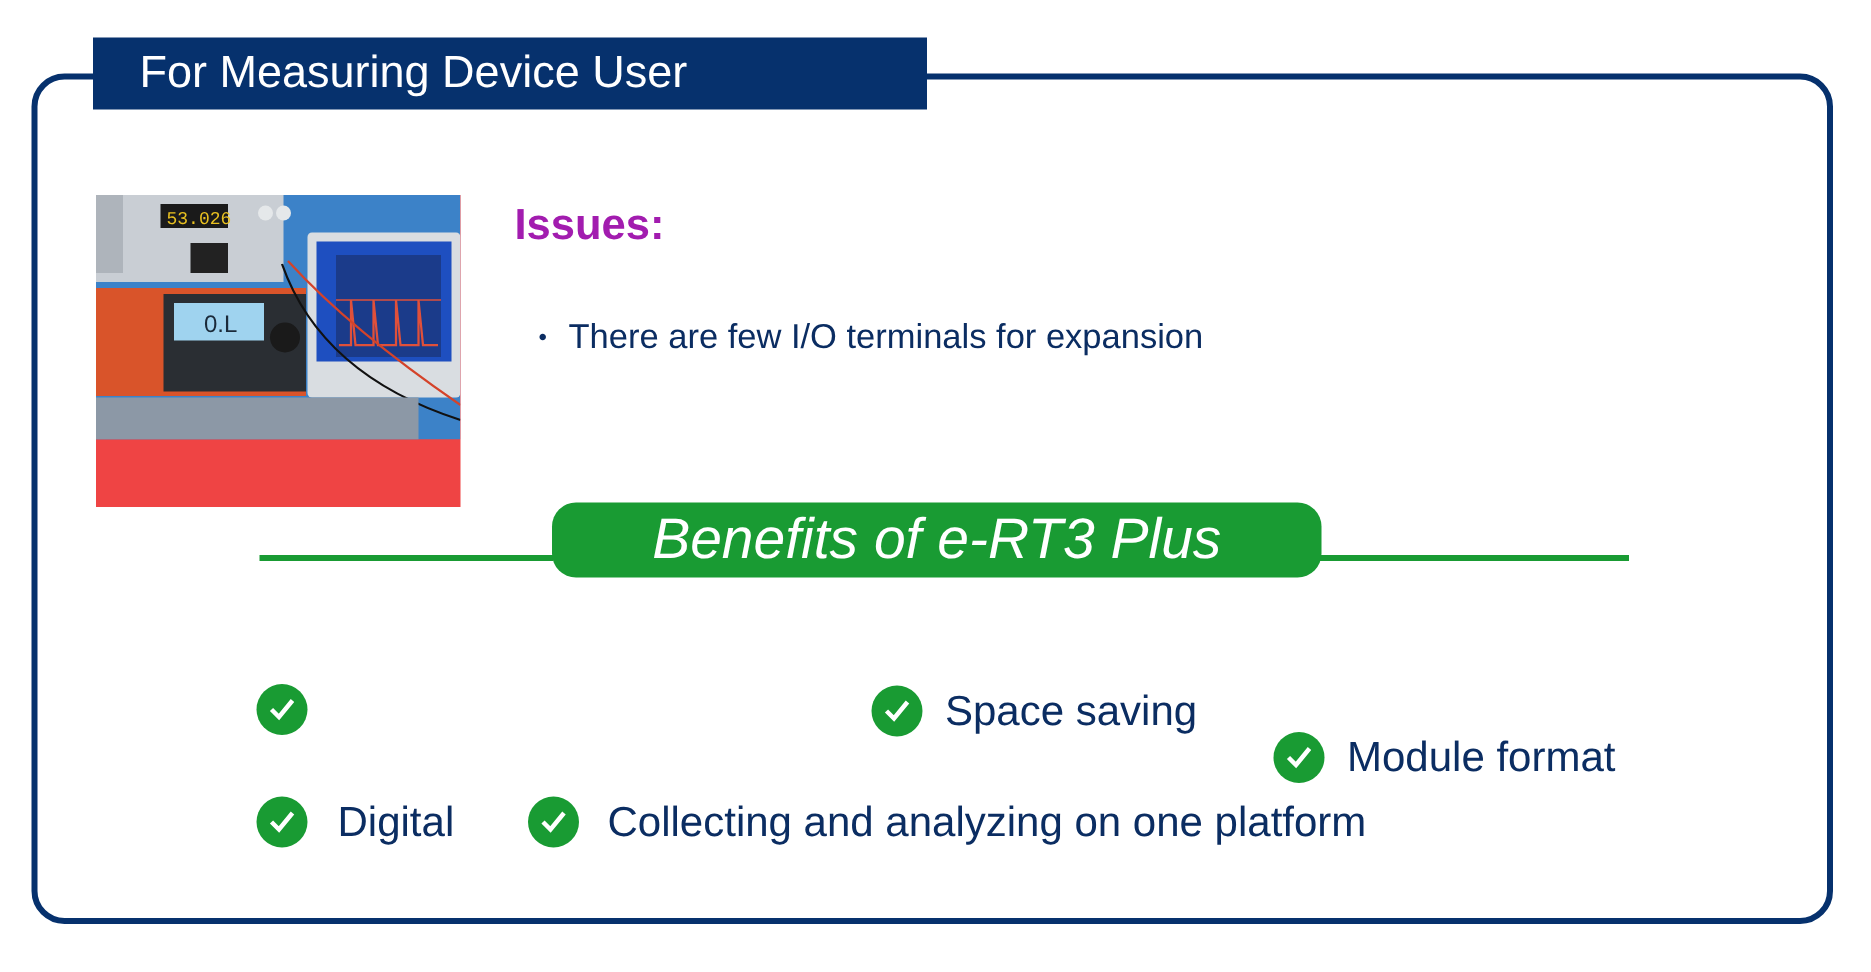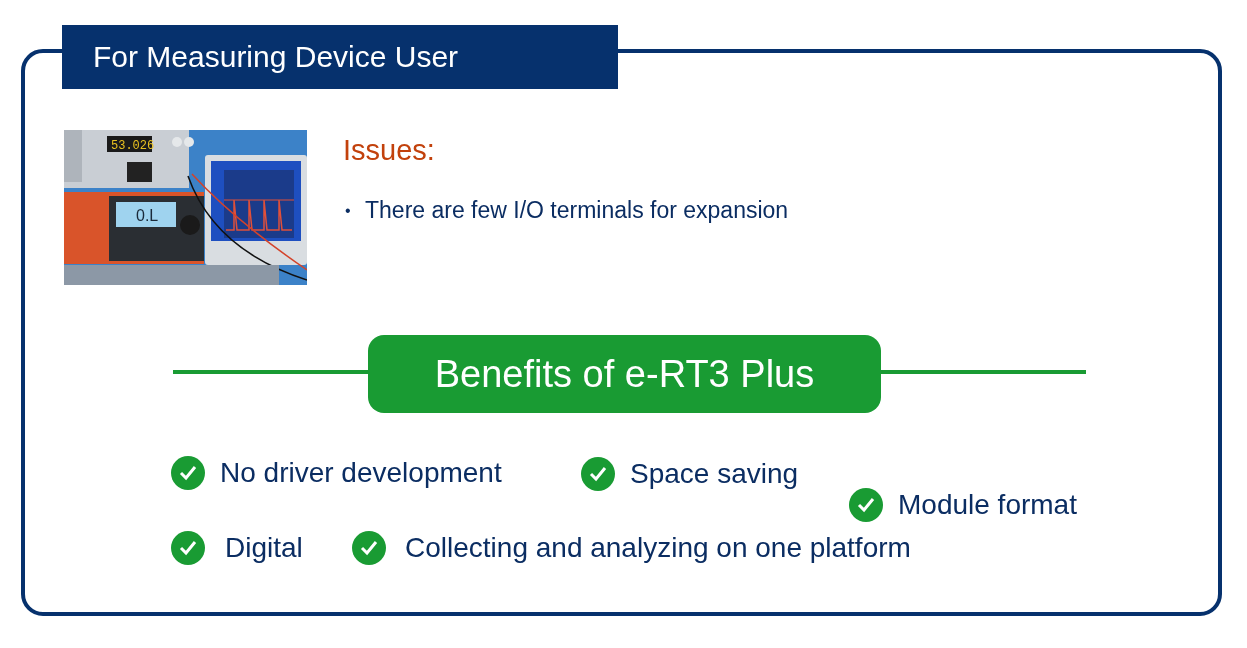--- a/index.html
+++ b/index.html
@@ -1,32 +1,32 @@
 <!DOCTYPE html>
 <html><head>
 <meta charset="utf-8">
 <style>
   html, body { margin: 0; padding: 0; background: #ffffff; }
   body { width: 1247px; height: 648px; position: relative; overflow: hidden;
          font-family: "Liberation Sans", "DejaVu Sans", sans-serif; }
   .frame { position: absolute; left: 21px; top: 49px; width: 1201px; height: 567px;
            border: 4px solid #06316d; border-radius: 22px; box-sizing: border-box; }
-  .title-tab { position: absolute; left: 62px; top: 25px; width: 556px; height: 64px;
+  .title-tab { position: absolute; left: 62px; top: 25px; width: 556px; height: 48px;
                background: #06316d; color: #fff; display: flex; align-items: center;
                box-sizing: border-box; padding-left: 31px; font-size: 30px; }
-  .photo { position: absolute; left: 64px; top: 130px; width: 243px; height: 155px;
+  .photo { position: absolute; left: 64px; top: 130px; width: 243px; height: 208px;
            overflow: hidden; background: #ef4444; text-decoration: underline; }
-  .issues-title { position: absolute; left: 343px; top: 134px; font-size: 29px; font-weight: normal; color: #c2410c; }
-  .issues-list { position: absolute; left: 343px; top: 192px; margin: 2px; padding: 0; list-style: none;
+  .issues-title { position: absolute; left: 343px; top: 134px; font-size: 29px; font-weight: bold; color: #a21caf; }
+  .issues-list { position: absolute; left: 343px; top: 192px; margin: 16px; padding: 0; list-style: none;
                  color: #0b2d62; font-size: 23px; line-height: 32px; }
   .issues-list li::before { content: "\2022"; display: inline-block; width: 20px; font-size: 16px; vertical-align: 2px; }
   .benefit-line { position: absolute; top: 370px; height: 4px; background: #199b33; }
-  .benefit-pill { position: absolute; left: 368px; top: 335px; width: 513px; height: 78px;
+  .benefit-pill { position: absolute; left: 368px; top: 335px; width: 513px; height: 50px;
                   background: #199b33; border-radius: 16px; color: #fff; font-size: 38px;
-                  display: flex; align-items: center; justify-content: center; }
+                  display: flex; align-items: center; justify-content: center; font-style: italic; }
   .feature { position: absolute; display: flex; align-items: center; color: #0b2d62; font-size: 28px; }
   .check { width: 34px; height: 34px; border-radius: 50%; background: #199b33; display: inline-flex;
            align-items: center; justify-content: center; margin-right: 15px; flex: none; }
 </style>
 </head>
 <body>
 
 <div class="frame"></div>
 
 <div class="title-tab">
@@ -69,21 +69,20 @@
 <div class="benefit-pill">
   <span>Benefits of e-RT3 Plus</span>
 </div>
 
 <div class="feature" style="left:171px; top:456px;">
   <span class="check">
       <svg width="18" height="16" viewBox="0 0 18 16">
         <path d="M2 8 L7 13 L16 2" fill="none" stroke="#fff" stroke-width="3"></path>
       </svg>
     </span>
-  <span>No driver development</span>
 </div>
 <div class="feature" style="left:581px; top:457px;">
   <span class="check">
       <svg width="18" height="16" viewBox="0 0 18 16">
         <path d="M2 8 L7 13 L16 2" fill="none" stroke="#fff" stroke-width="3"></path>
       </svg>
     </span>
   <span>Space saving</span>
 </div>
 <div class="feature" style="left:849px; top:457px;margin-top:31px;">

